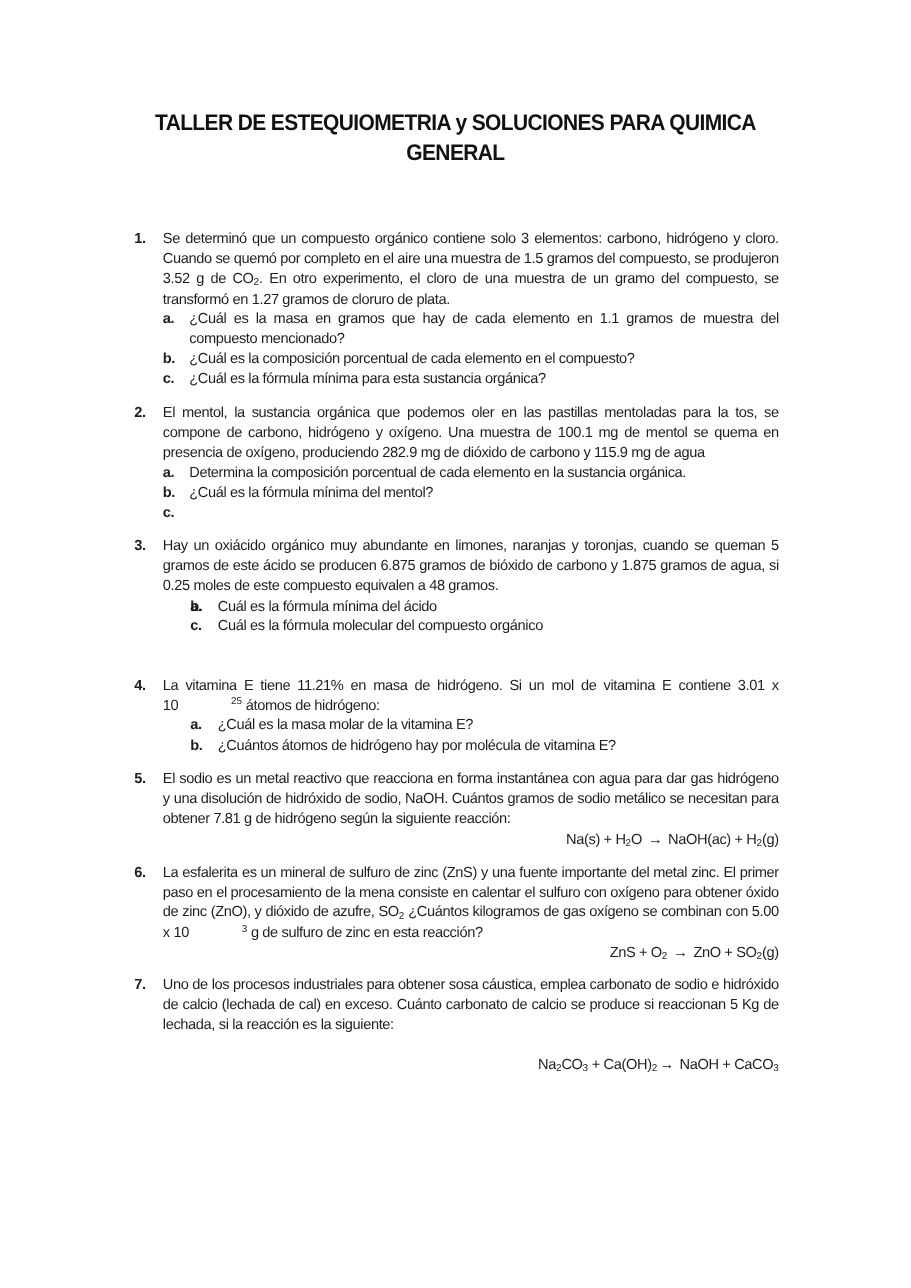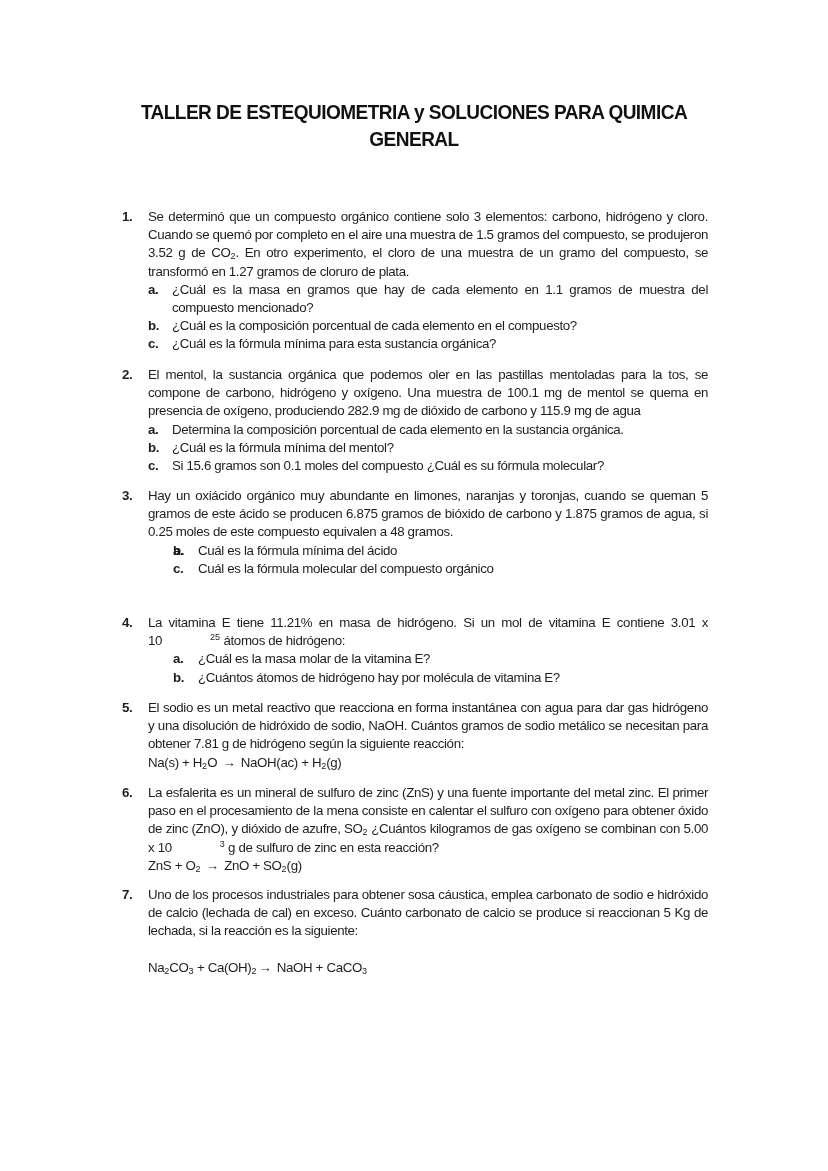--- a/index.html
+++ b/index.html
@@ -76,21 +76,21 @@
     }
     .subs.l1 .sub { margin-left: 26px; padding-left: 24px; }
     .subs.l2 .sub { margin-left: 51px; padding-left: 25px; }
     .sub-label {
       position: absolute;
       left: 0;
       top: 0;
       font-weight: bold;
     }
     .equation {
-      text-align: left;
+      text-align: right;
       margin-left: 26px;
     }
     .equation.spaced { margin-top: 18px; }
     sub, sup {
       font-size: 9px;
       line-height: 0;
       letter-spacing: 0;
     }
     sub { vertical-align: -2px; }
     sup { vertical-align: 5px; margin-left: 48px; }
@@ -138,21 +138,20 @@
         <li class="sub">
           <span class="sub-label">a.</span>
           <span>Determina la composición porcentual de cada elemento en la sustancia orgánica.</span>
         </li>
         <li class="sub">
           <span class="sub-label">b.</span>
           <span>¿Cuál es la fórmula mínima del mentol?</span>
         </li>
         <li class="sub">
           <span class="sub-label">c.</span>
-          <span>Si 15.6 gramos son 0.1 moles del compuesto ¿Cuál es su fórmula molecular?</span>
         </li>
       </ul>
     </div>
 
     <div class="q" style="top:487px;">
       <span class="q-num">3.</span>
       <div class="q-body">Hay un oxiácido orgánico muy abundante en limones, naranjas y toronjas, cuando se queman 5 gramos de este ácido se producen 6.875 gramos de bióxido de carbono y 1.875 gramos de agua, si 0.25 moles de este compuesto equivalen a 48 gramos.</div>
       <ul class="subs l2">
         <li class="sub">
           <span class="sub-label">a.</span>

